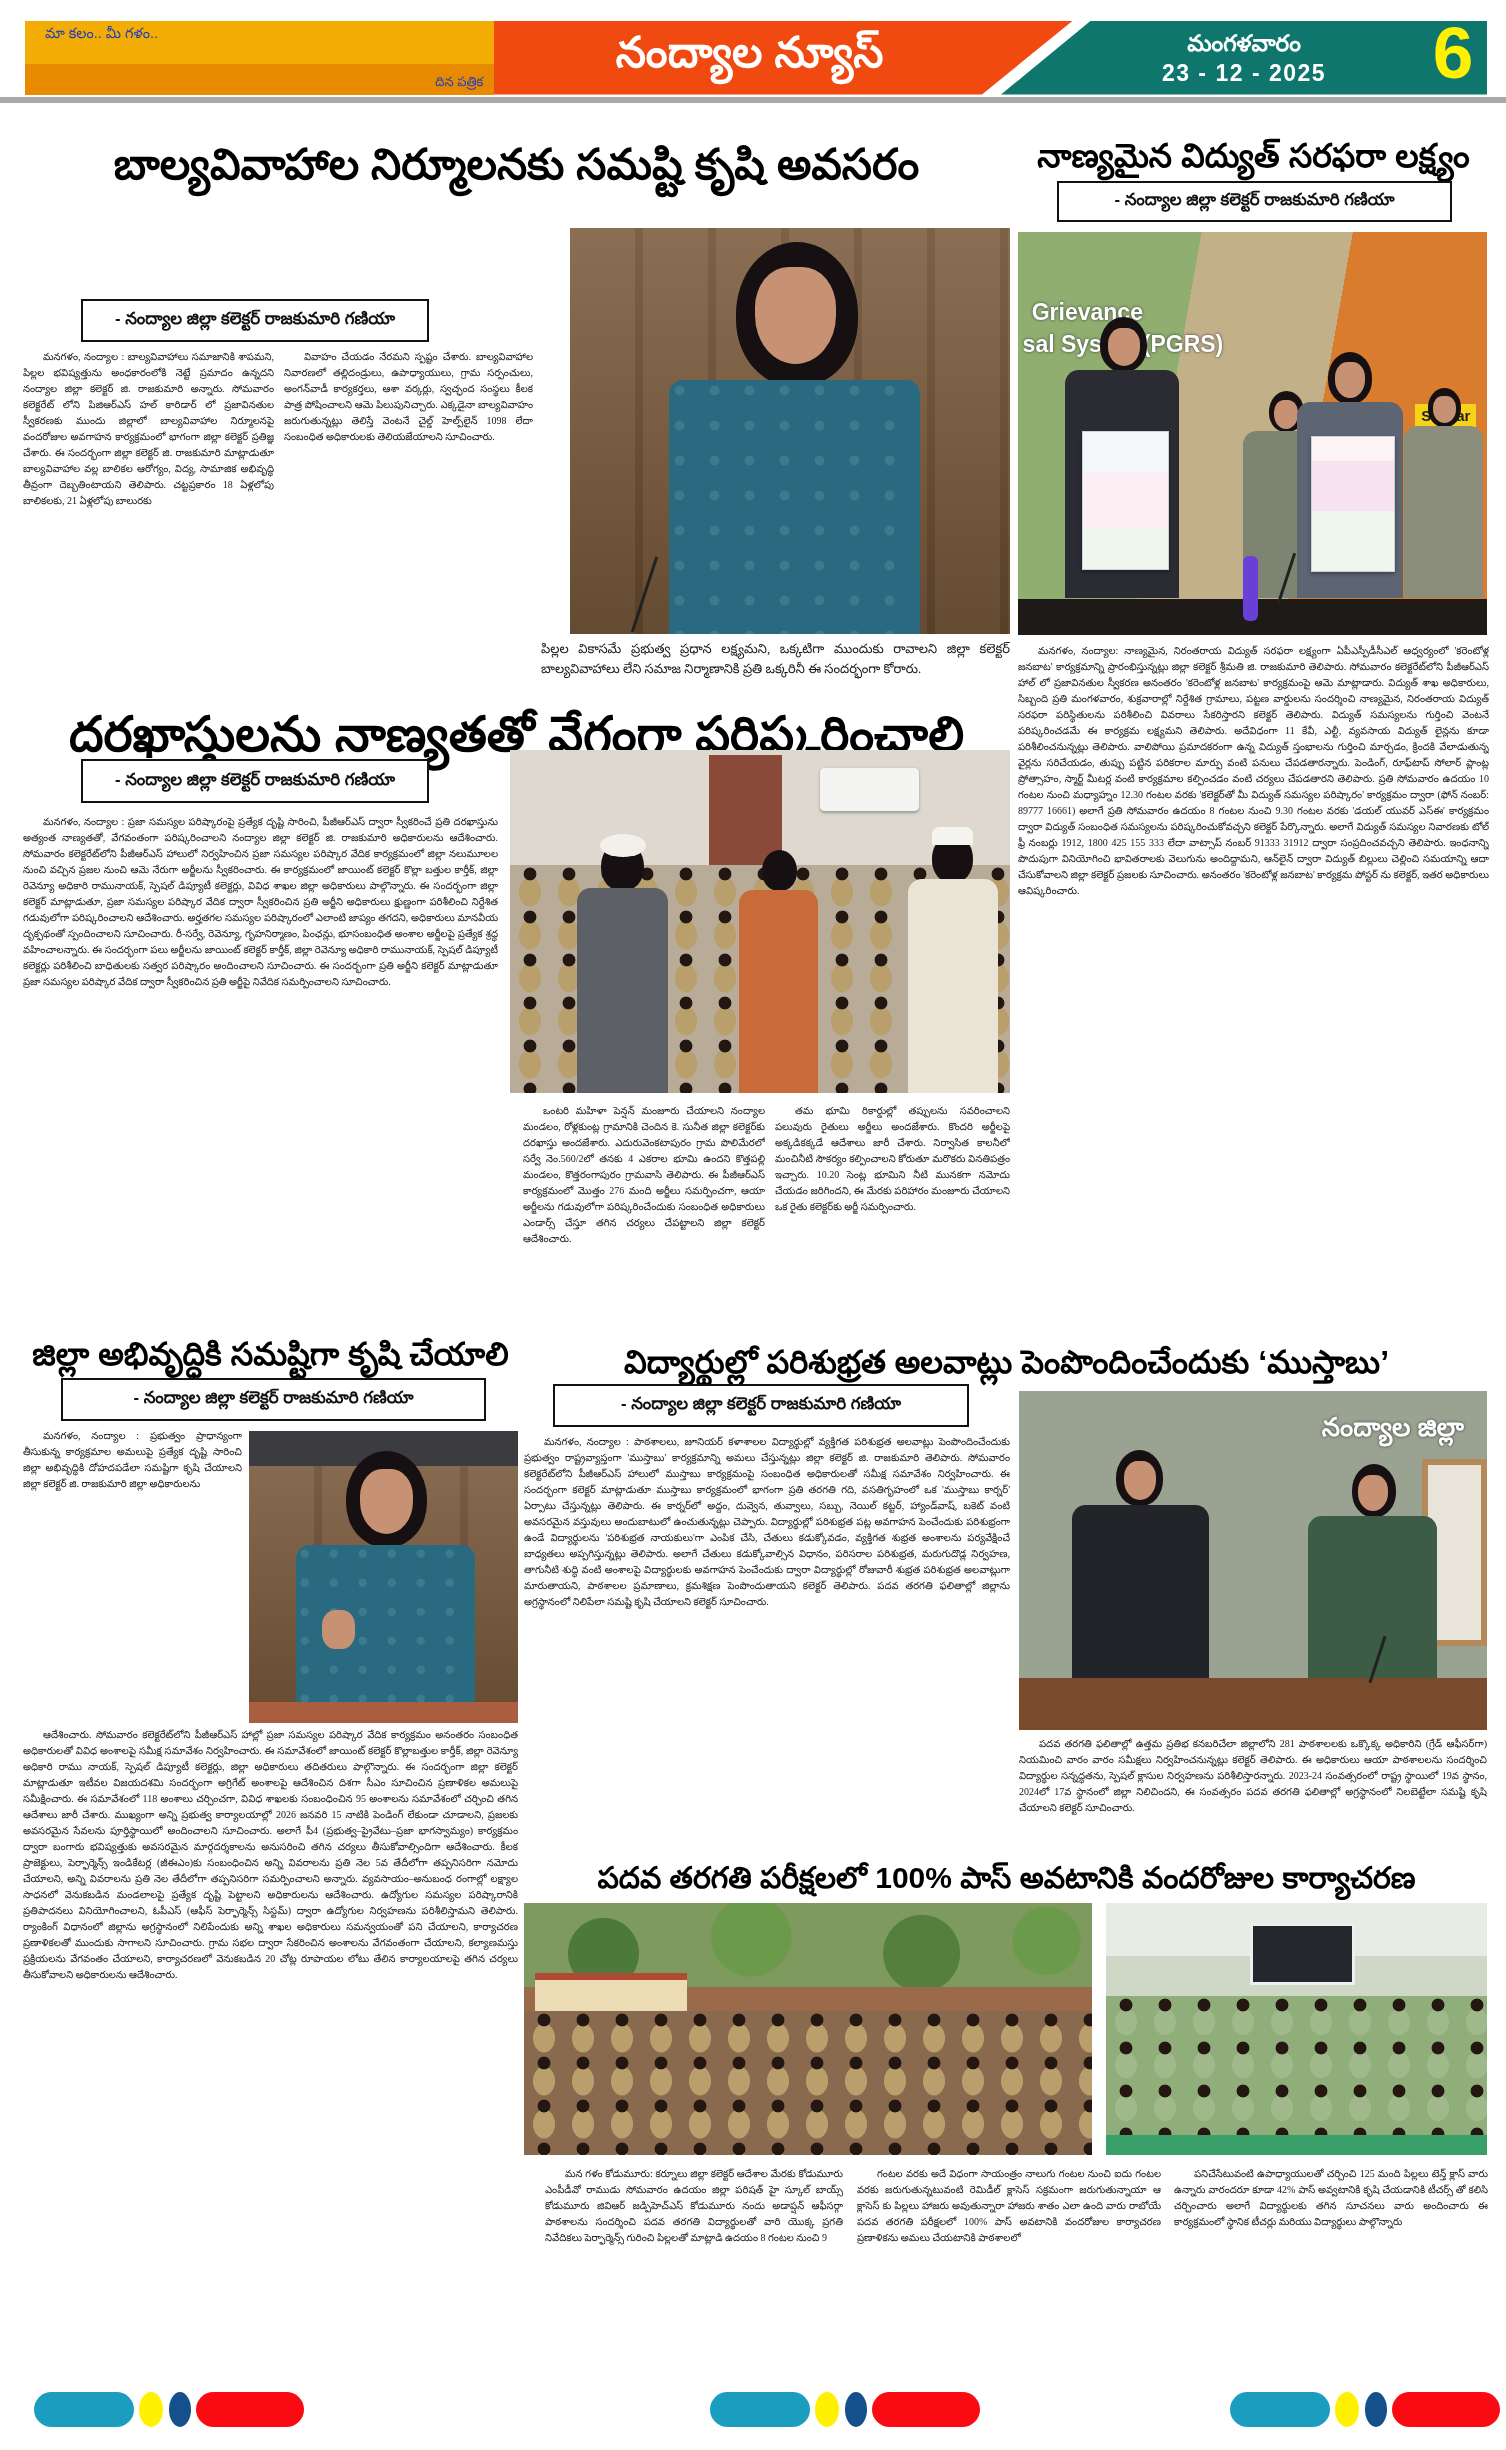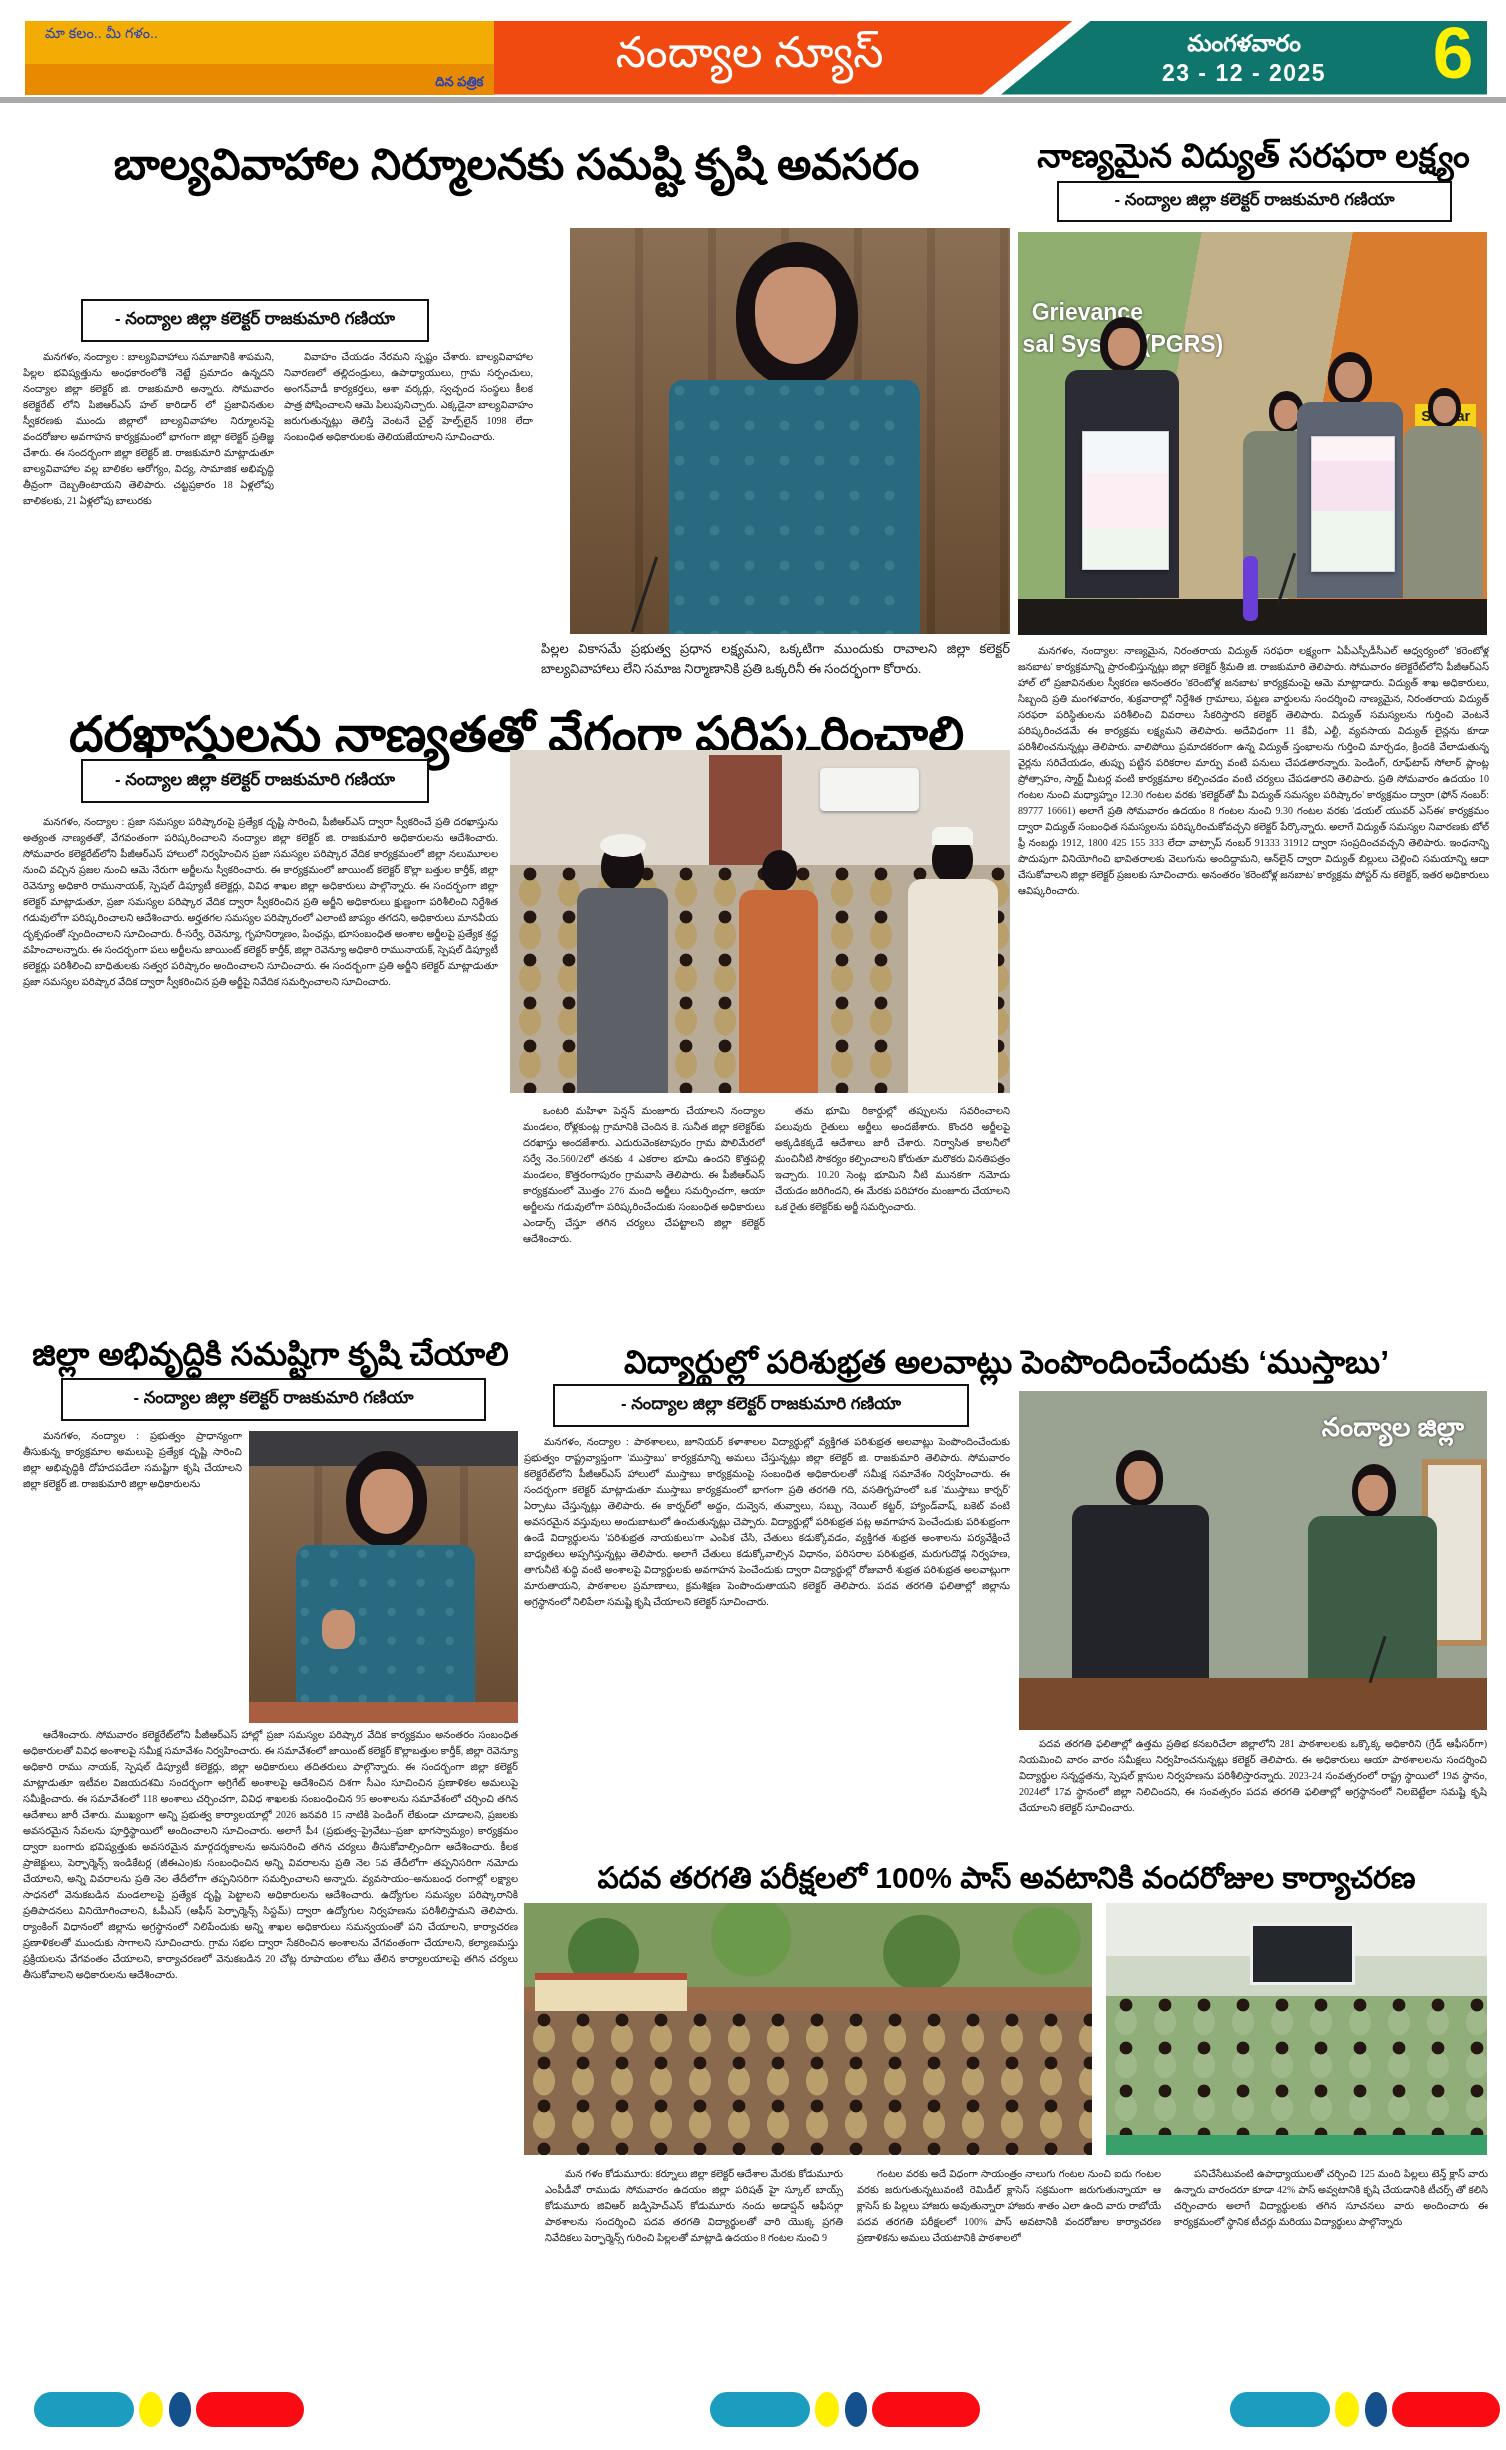--- a/index.html
+++ b/index.html
@@ -6,25 +6,25 @@
   .page{position:relative;width:1507px;height:2450px;background:#ffffff;overflow:hidden;
         font-family:"Liberation Sans",sans-serif;color:#111;}
   
   .logo{position:absolute;left:25px;top:20.5px;width:469px;height:74px;
         background:linear-gradient(180deg,#f3ac03 0 58%,#e88a00 58% 100%);overflow:hidden;}
   .logo-tagline{position:absolute;left:20px;top:4.6px;font-size:14.4px;font-weight:400;color:#1d3fbf;}
   .logo-row{position:absolute;left:0;top:16.7px;width:100%;display:flex;align-items:center;justify-content:center;gap:6px;}
   .logo-word{font-size:43px;font-weight:800;color:#fff;line-height:1;
         text-shadow:-1.5px -1.5px 0 #222,1.5px -1.5px 0 #222,-1.5px 1.5px 0 #222,1.5px 1.5px 0 #222,2.3px 2.3px 1.5px #444;}
   .fist-badge{display:inline-block;width:43px;height:55px;}
-  .logo-sub{position:absolute;right:10.6px;bottom:2.3px;font-size:13px;font-weight:700;color:#1d3fbf;}
+  .logo-sub{position:absolute;right:10.6px;bottom:2.3px;font-size:13px;font-weight:400;color:#1d3fbf;}
   .edition-banner{position:absolute;left:494px;top:20.5px;width:579px;height:74px;background:#f04a10;
         clip-path:polygon(0 0,100% 0,calc(100% - 91px) 100%,0 100%);
         display:flex;align-items:center;justify-content:center;}
-  .edition-banner span{font-size:43px;font-weight:400;color:#fff;padding-right:68px;}
+  .edition-banner span{font-size:43px;font-weight:700;color:#fff;padding-right:68px;}
   .date-banner{position:absolute;left:1001px;top:20.5px;width:486px;height:74px;background:#0f766e;
         clip-path:polygon(90px 0,100% 0,100% 100%,0 100%);}
   .date-weekday{position:absolute;left:129px;top:9px;width:228px;text-align:center;
         font-size:23px;font-weight:800;color:#fff;}
   .date-date{position:absolute;left:129px;top:39px;width:228px;text-align:center;
         font-size:23px;font-weight:800;color:#fff;letter-spacing:1.5px;}
   .page-number{position:absolute;right:13.7px;top:-4.6px;font-size:73px;font-weight:800;color:#fff100;line-height:74px;}
   .header-rule{position:absolute;left:0;top:97px;width:1507px;height:6px;background:#a9a9a9;}
   
   .headline{position:absolute;font-weight:800;color:#000;text-align:center;line-height:1.15;

